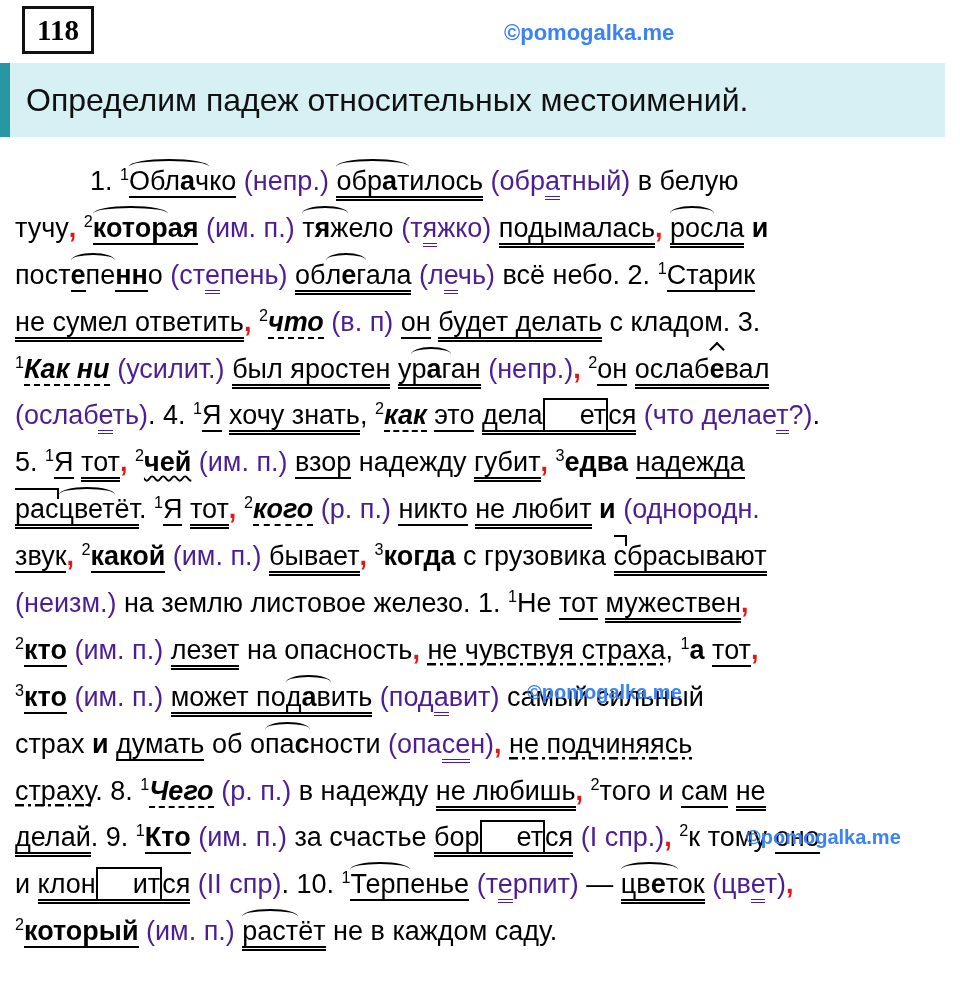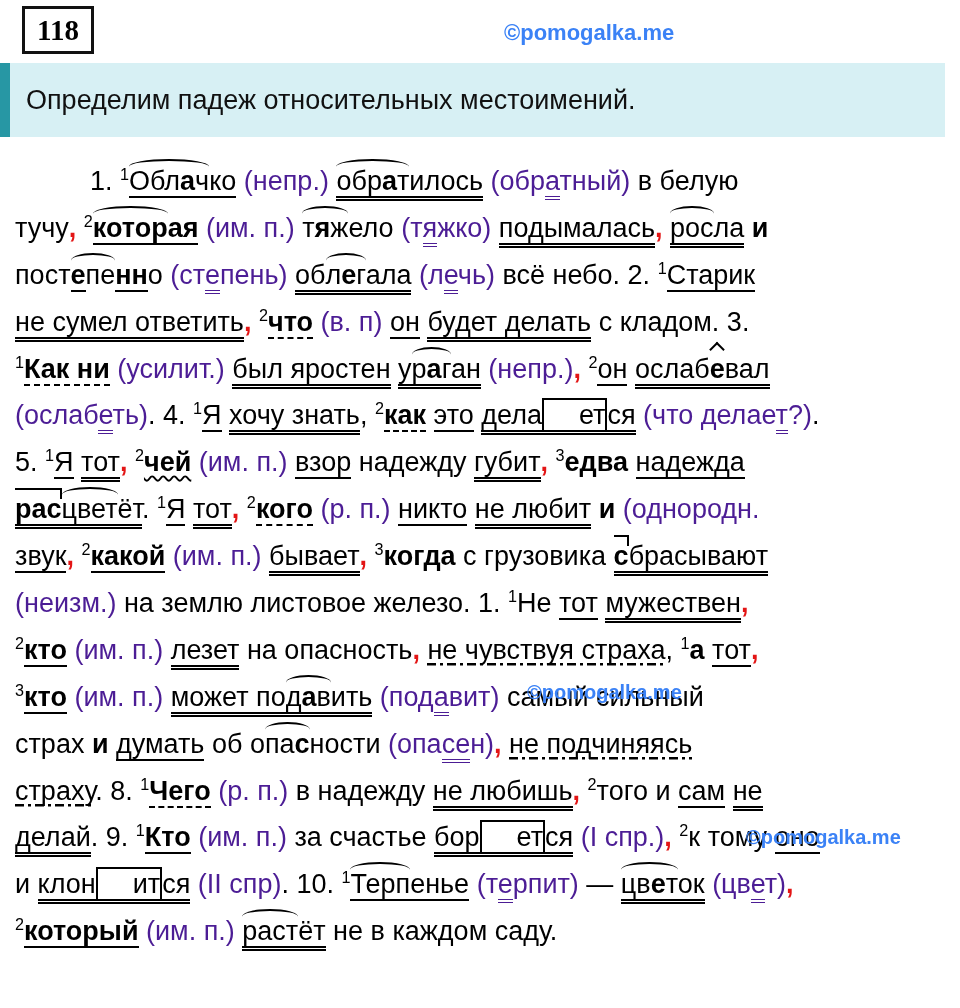--- a/index.html
+++ b/index.html
@@ -7,40 +7,40 @@
        font-family:"Liberation Sans",sans-serif;color:#000;}
   .num-box{position:absolute;left:22px;top:6px;border:3px solid #111;
            padding:0 12px;font-family:"Liberation Serif",serif;
            font-weight:700;font-size:29px;line-height:42px;}
   .wm{position:absolute;font-weight:700;color:#3b82f6;white-space:nowrap;margin-top:10px;}
   .wm-top{left:504px;top:10px;font-size:22px;}
   .wm-mid1{left:527px;top:671px;font-size:20px;}
   .wm-mid2{left:746px;top:816px;font-size:20px;}
   .header{position:absolute;left:0;top:63px;width:945px;height:74px;
           background:#d7f0f4;border-left:10px solid #2797a4;box-sizing:border-box;
-          display:flex;align-items:center;padding-left:16px;font-size:27px;color:#111;}
+          display:flex;align-items:center;padding-left:16px;font-size:32px;color:#111;}
   .content{position:absolute;left:15px;top:158px;width:945px;}
   .line{white-space:pre;font-size:27px;line-height:46.9px;height:46.9px;}
   .line.ind{padding-left:75px;}
   .sup{vertical-align:super;font-size:60%;line-height:0;}
   .b{font-weight:700;}
   .g{color:#4c1d95;}
   .r{color:#e31515;font-weight:700;}
   .u1{border-bottom:2.5px solid #000;}
   .u2{border-bottom:5.5px double #000;}
-  .ud{border-bottom:2.5px dashed #000;}
+  .ud{border-bottom:2.5px dashed #000;font-style:italic;}
   .uw{text-decoration:underline wavy 1.5px #000;text-underline-offset:4px;}
   .um{background:repeating-linear-gradient(to right,#000 0 9px,transparent 9px 13px,#000 13px 16px,transparent 16px 20px) bottom/100% 2.5px no-repeat;padding-bottom:1px;}
   .ul{border-bottom:2.5px solid currentColor;}
   .ul2{border-bottom:4px double currentColor;}
   .box{border:2.5px solid #000;padding-left:35px;}
   .arc{position:relative;}
   .arc::before{content:"";position:absolute;left:0;right:0;top:-7px;height:13px;
                border-top:2.5px solid #000;border-radius:50%;}
-  .pre{position:relative;font-weight:bold;}
+  .pre{position:relative;}
   .pre::before{content:"";position:absolute;left:0;right:0;top:-6px;height:9px;
                border-top:2.5px solid #000;border-right:2.5px solid #000;}
   .car{position:relative;}
   .car::after{content:"";position:absolute;left:50%;top:-10px;width:9px;height:9px;
               border-top:2.5px solid #000;border-right:2.5px solid #000;
               transform:translateX(-50%) rotate(-45deg);}
 </style>
 </head>
 <body>
 

